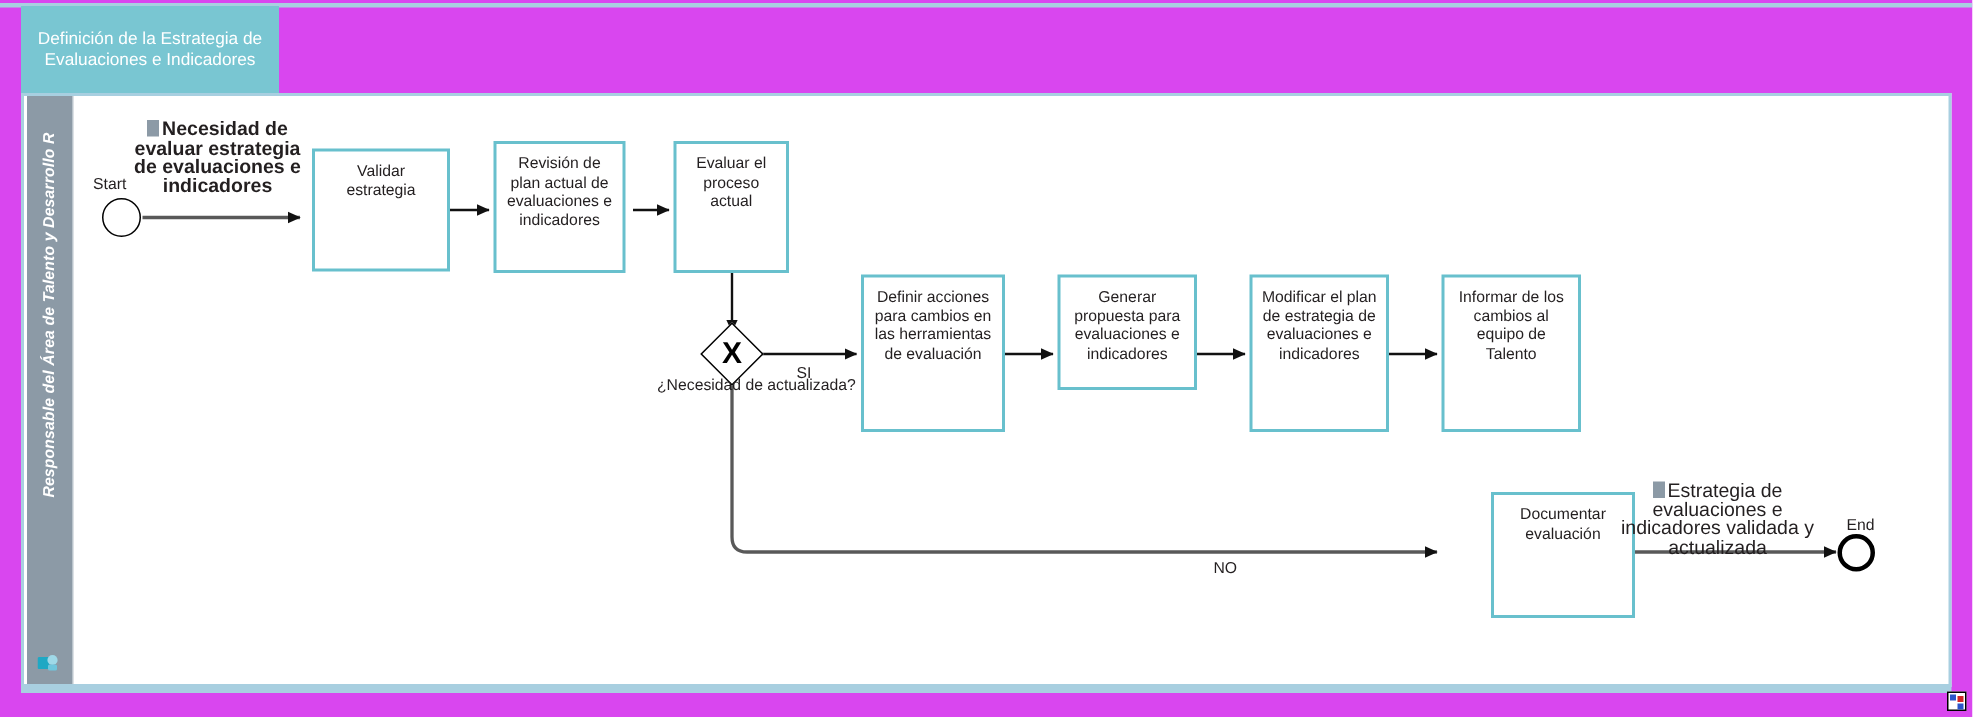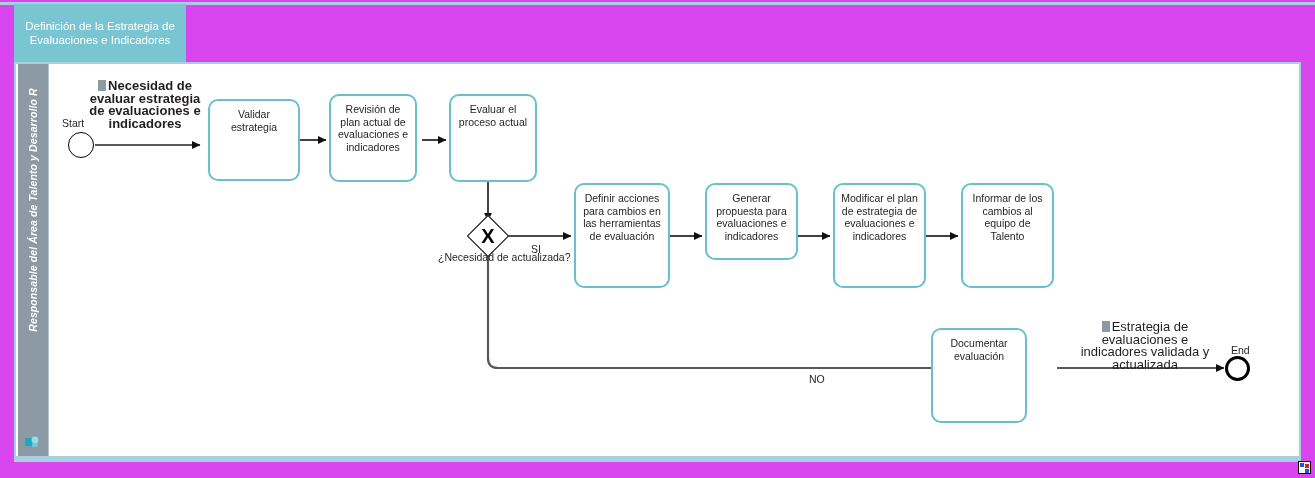--- a/index.html
+++ b/index.html
@@ -117,21 +117,21 @@
   }
   .resize-handle i.b { left: 1px; top: 1px; background: #2b54c9; }
   .resize-handle i.r { left: 6px; top: 2px; background: #d02626; }
   .resize-handle i.w { left: 2px; top: 6px; background: #ffffff; }
   .resize-handle i.b2 { left: 6px; top: 7px; background: #2b54c9; }
 
   
   .task {
     position: absolute;
     border: 2px solid #68c0cd;
-    border-radius: 10px;
+    border-radius: 0;
     background: #ffffff;
     box-sizing: border-box;
     color: #231f20;
     font-size: 10.5px;
     line-height: 12.5px;
     text-align: center;
     display: flex;
     align-items: flex-start;
     justify-content: center;
     padding: 7px 5px 0 5px;
@@ -282,41 +282,41 @@
   </div>
 
   <div class="task" style="left:208px; top:99px; width:92px; height:82px;">
     <span>Validar estrategia</span>
   </div>
 
   <div class="task" style="left:329px; top:94px; width:88px; height:88px;justify-content:center;">
     <span>Revisión de plan actual de evaluaciones e indicadores</span>
   </div>
 
-  <div class="task" style="left:449px; top:94px; width:88px; height:88px;">
+  <div class="task" style="left:449px; top:94px; width:77px; height:88px;">
     <span>Evaluar el proceso actual</span>
   </div>
 
   <div class="task" style="left:574px; top:183px; width:96px; height:105px;">
     <span>Definir acciones para cambios en las herramientas de evaluación</span>
   </div>
 
   <div class="task" style="left:705px; top:183px; width:93px; height:77px;">
     <span>Generar propuesta para evaluaciones e indicadores</span>
   </div>
 
   <div class="task" style="left:833px; top:183px; width:93px; height:105px;">
     <span>Modificar el plan de estrategia de evaluaciones e indicadores</span>
   </div>
 
   <div class="task" style="left:961px; top:183px; width:93px; height:105px;">
     <span>Informar de los cambios al equipo de Talento</span>
   </div>
 
-  <div class="task" style="left:931px; top:328px; width:96px; height:95px;">
+  <div class="task" style="left:994px; top:328px; width:96px; height:84px;">
     <span>Documentar evaluación</span>
   </div>
 
   <div class="gateway" style="left:473px; top:221px;"></div>
   <div class="gateway-x" style="left:471px; top:219px;">X</div>
   <div class="gateway-label" style="left:438px; top:251px; width:100px;">¿Necesidad de actualizada?</div>
 
   <div class="flow-label" style="left:531px; top:243px;">SI</div>
   <div class="flow-label" style="left:809px; top:373px;">NO</div>
 

